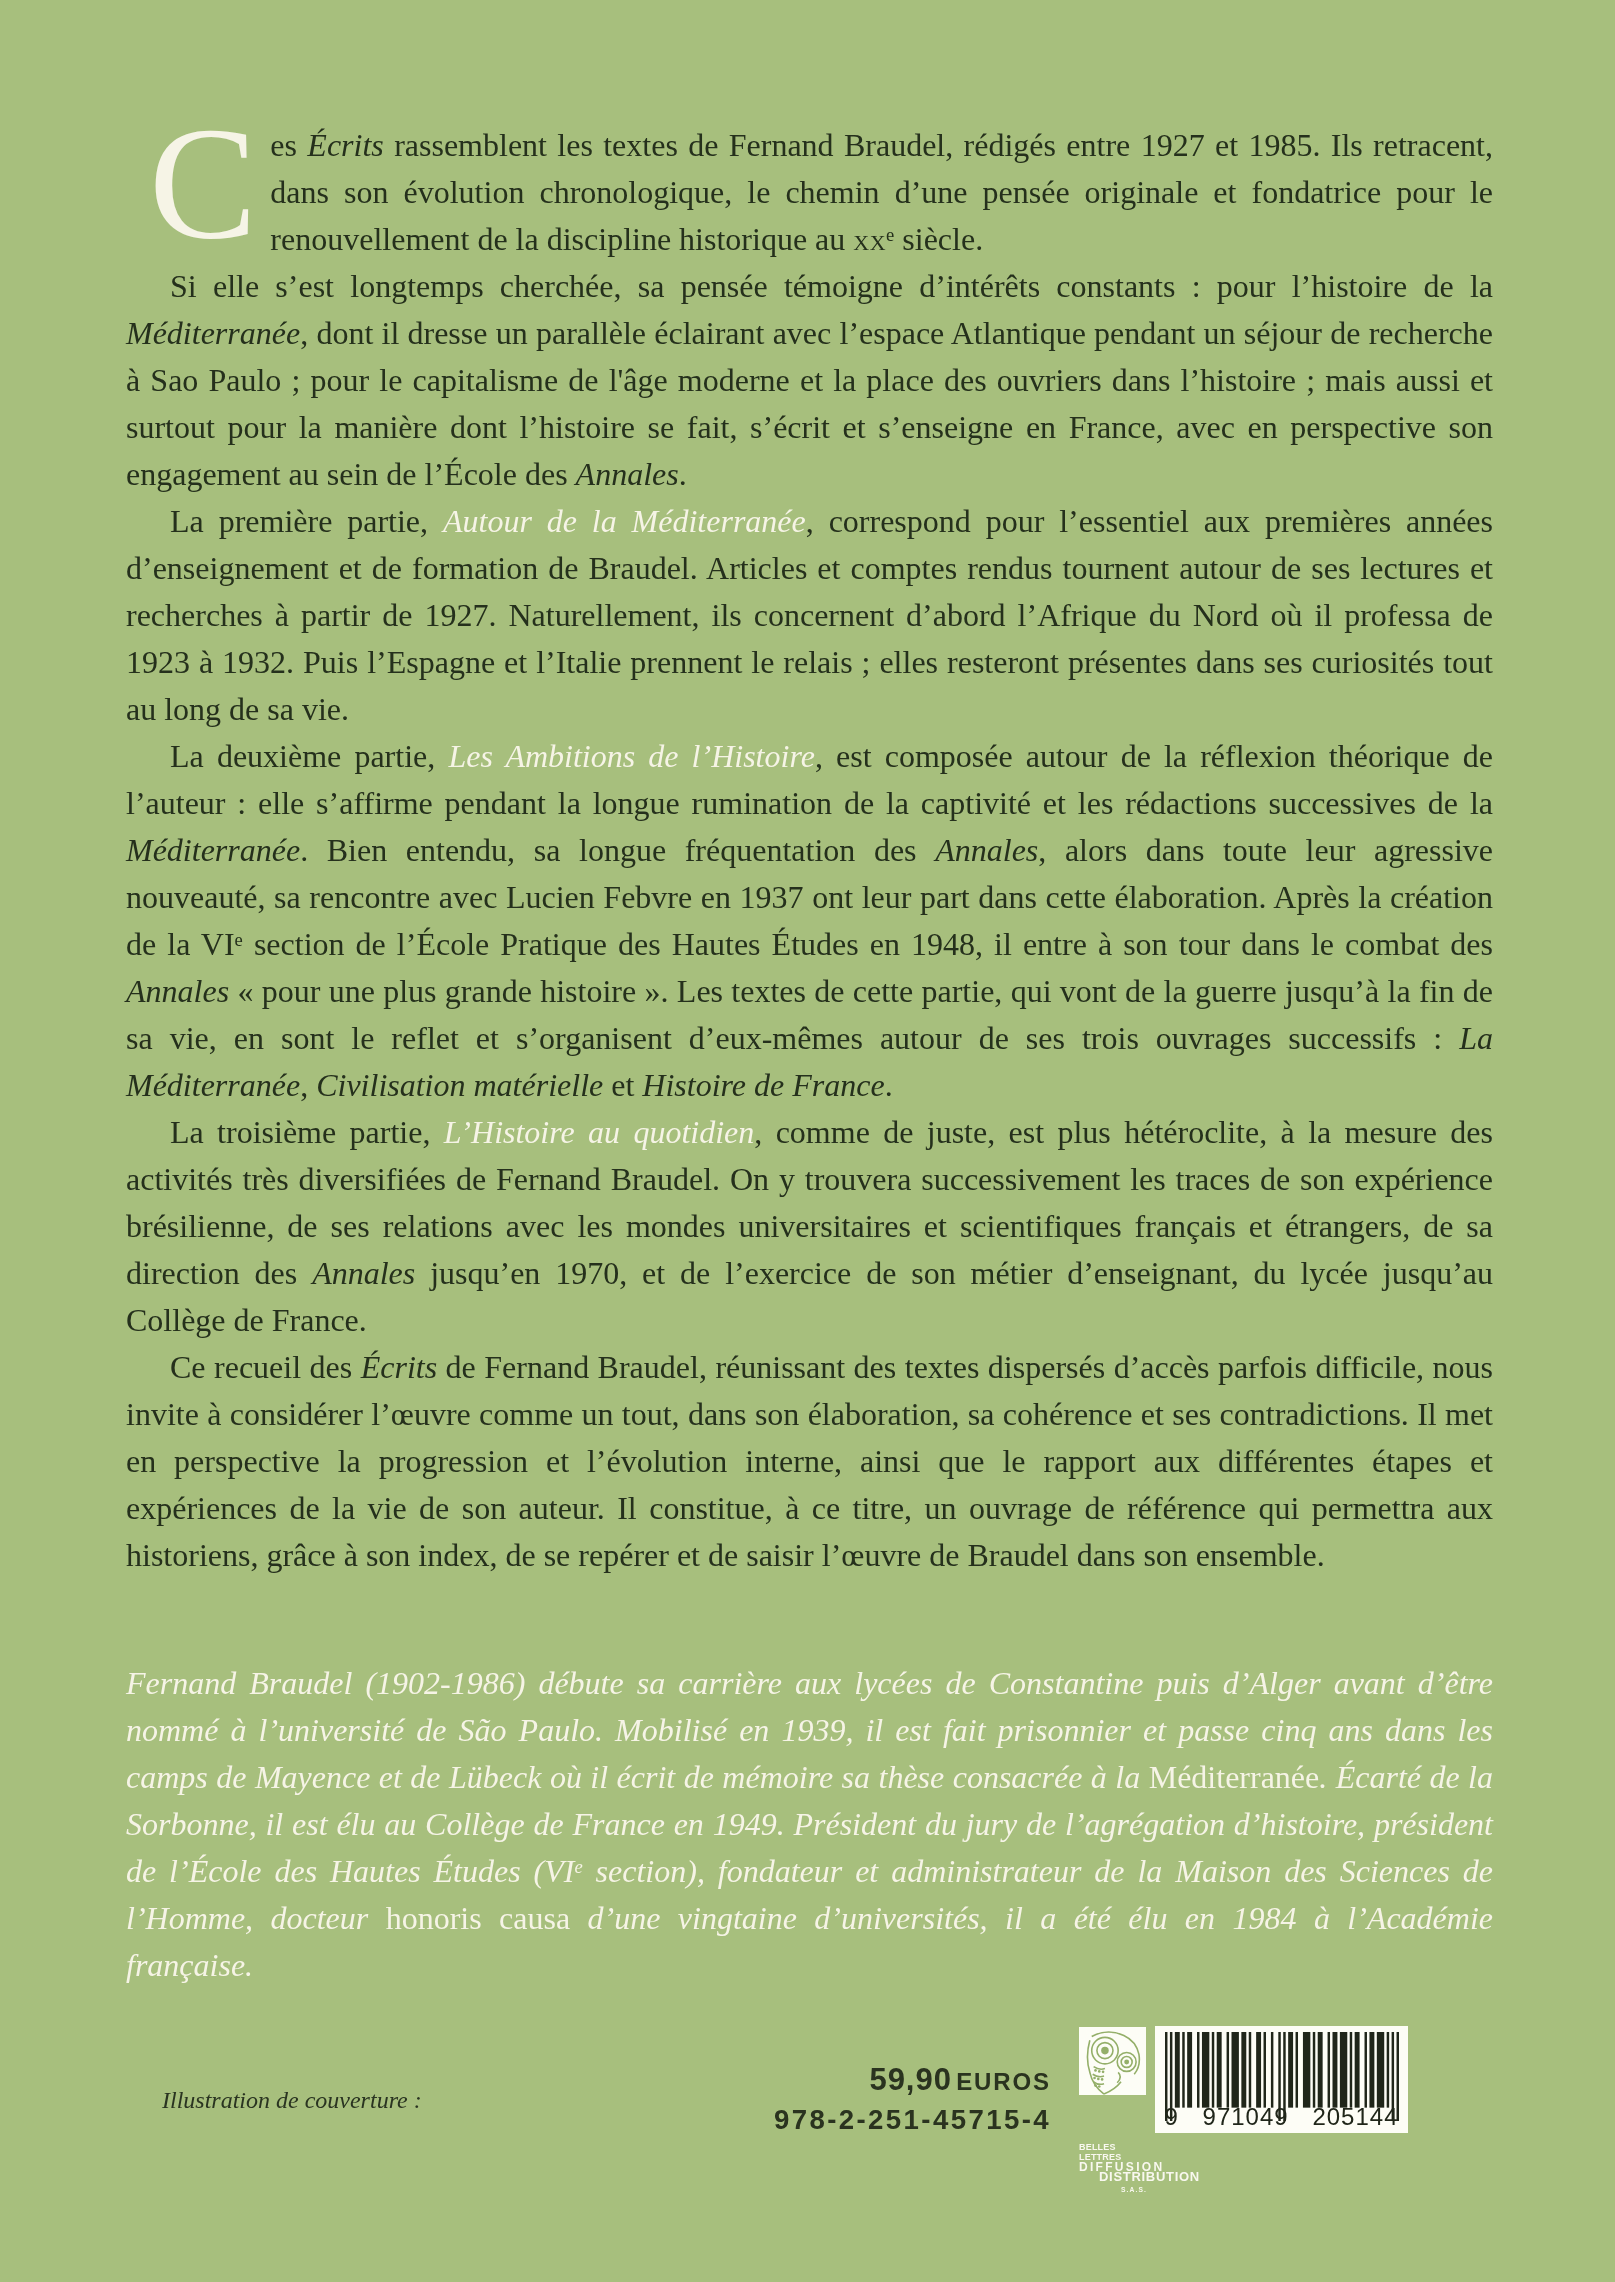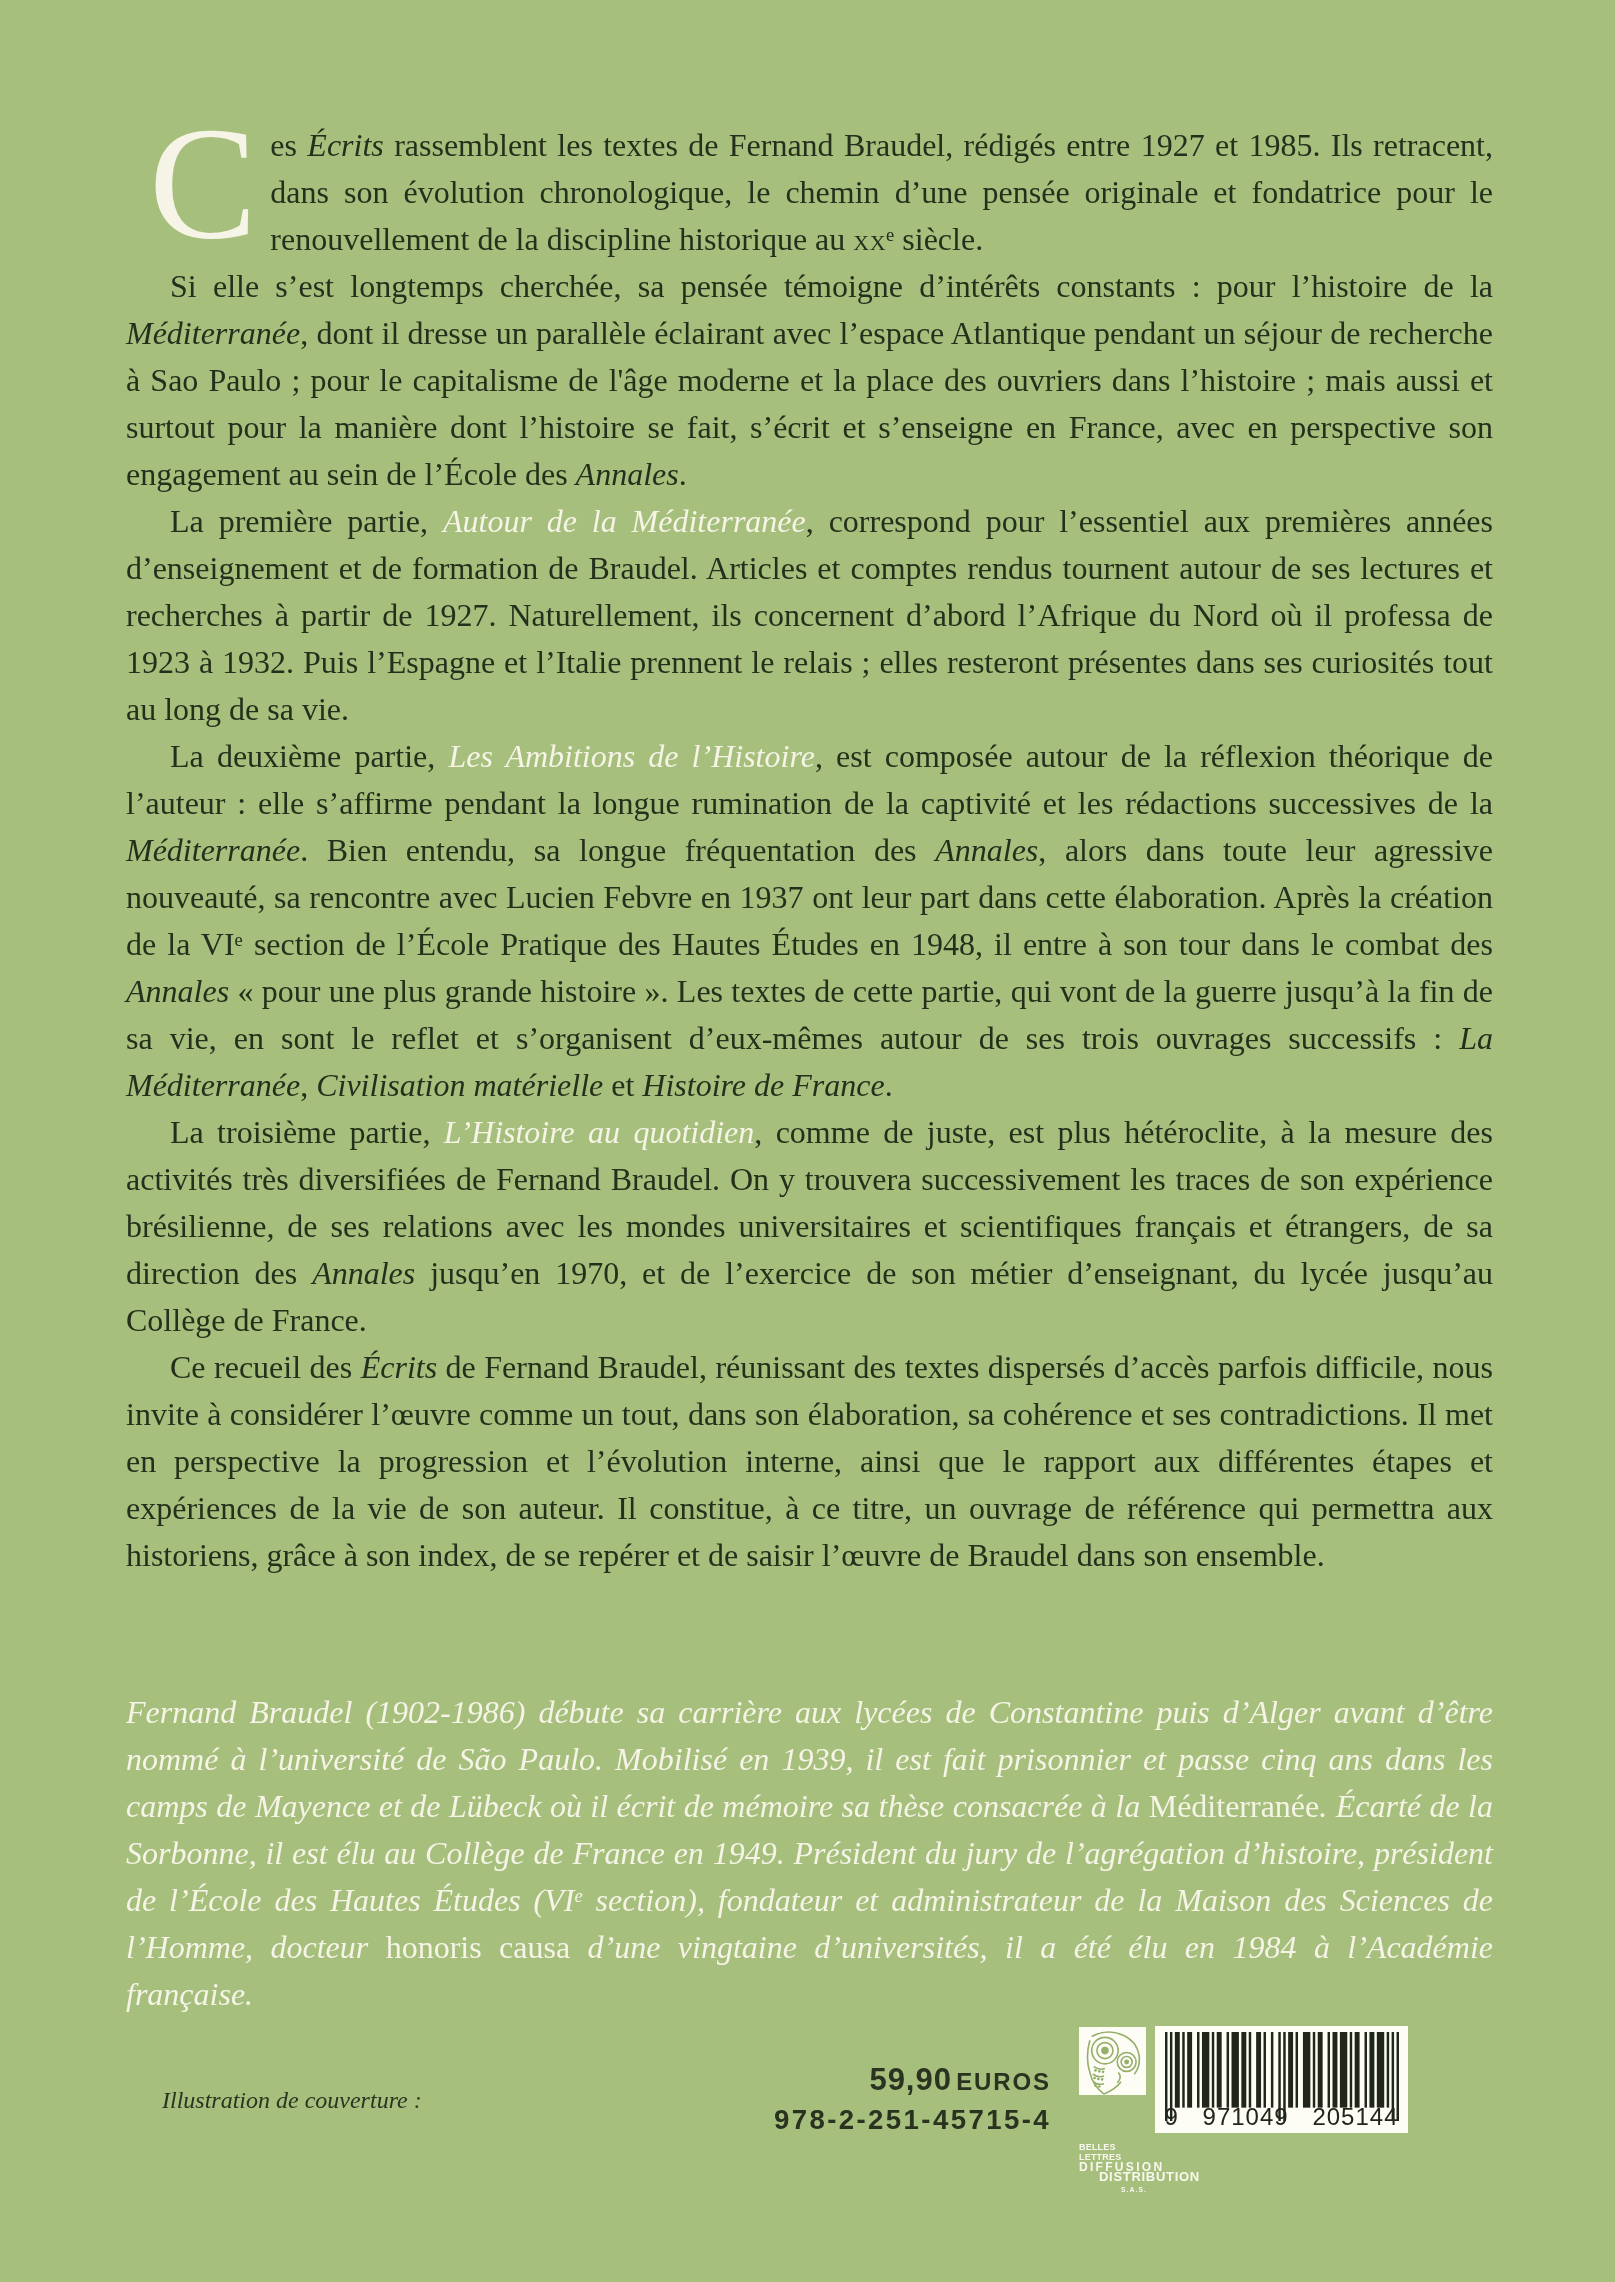--- a/index.html
+++ b/index.html
@@ -32,21 +32,20 @@
   .run-w{font-style:italic;color:#f6f4e6;}
   .run-sup{font-size:0.58em;vertical-align:0.5em;line-height:0;}
   .run-sc{font-variant:small-caps;letter-spacing:0.5px;}
   
   .bio{
     position:absolute;left:126px;top:1660px;width:1367px;
     color:#f6f4e6;
     font-style:italic;
     font-size:32px;line-height:47px;
     text-align:justify;
-    margin-top:29px;
   }
   .run-b{}
   .run-br{font-style:normal;}
   .run-bsup{font-size:0.58em;vertical-align:0.5em;line-height:0;}
   
   .credit{
     position:absolute;left:162px;top:2085px;width:495px;
     color:#2a3421;font-size:24px;line-height:30px;text-align:left;
   }
   .credit .l1{font-style:italic;}

